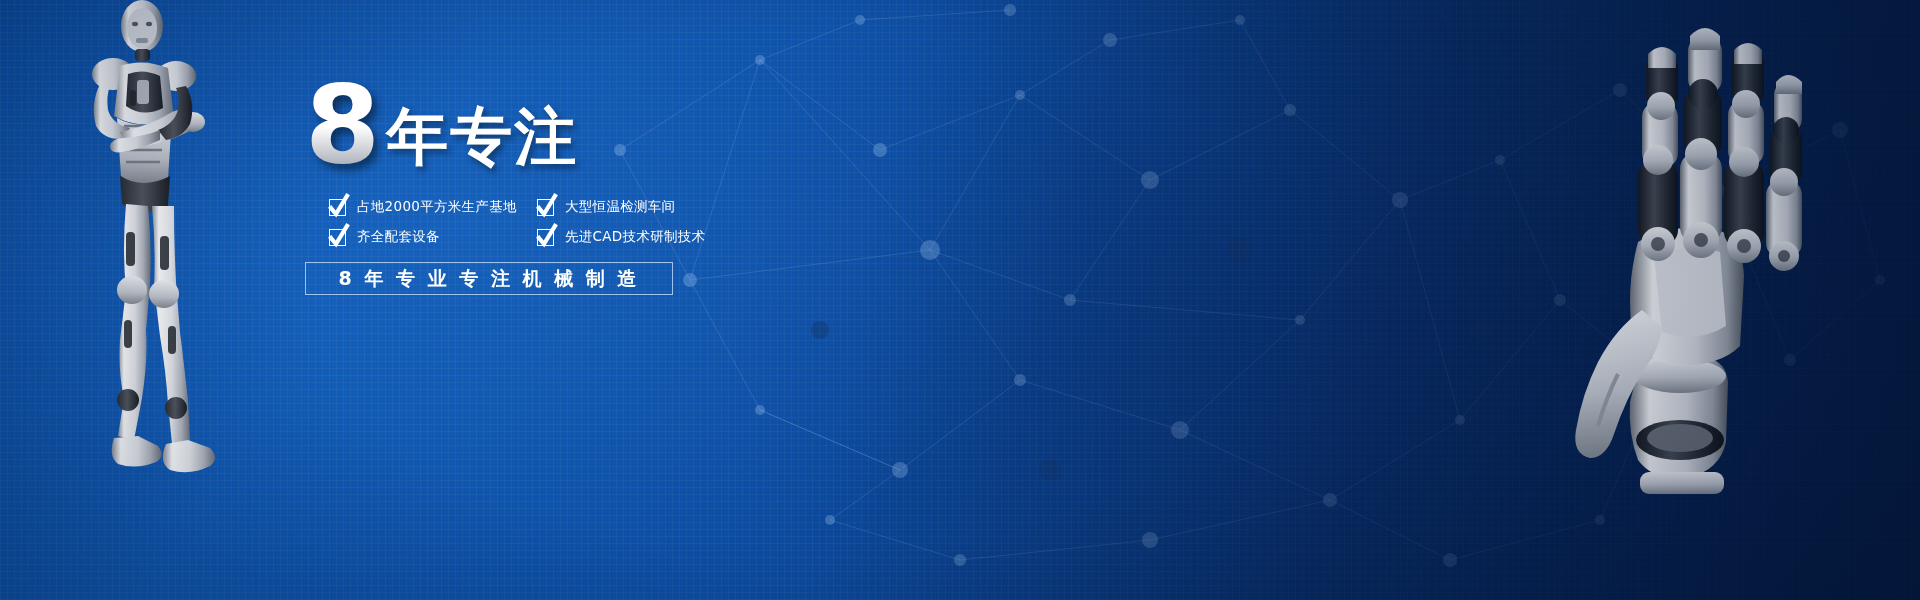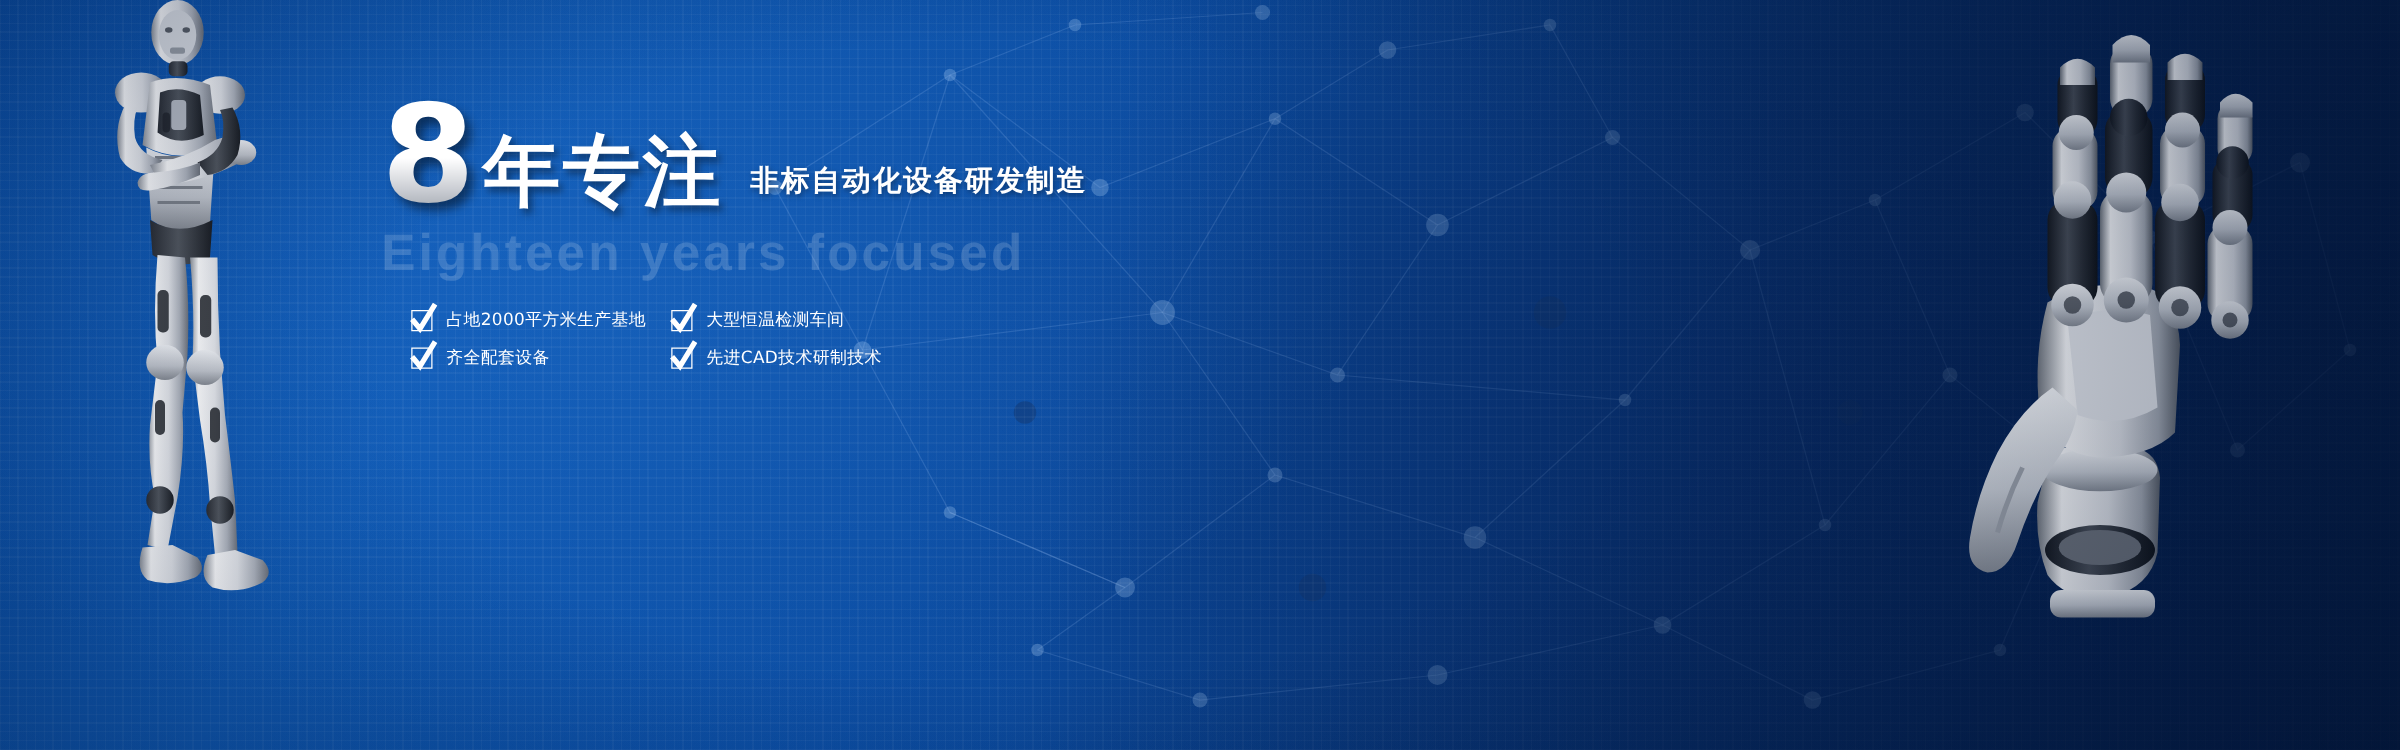--- a/index.html
+++ b/index.html
@@ -389,24 +389,22 @@
     </svg>
   </div>
 
   <div class="vignette"></div>
 
   <div class="content">
 
     <div class="headline-row">
       <div class="big-eight">8</div>
       <div class="headline-cn">年专注</div>
-      <div class="headline-sub">非标自动化设备研发制造</div>
     </div>
 
-    <div class="tagline-en">Eighteen years focused</div>
 
     <div class="features">
 
       <div class="feature">
         <span class="check-box">
           <svg width="22" height="26" viewBox="0 0 22 26">
               <path d="M3,15 L8,21 L19,3" stroke="#ffffff" stroke-width="4.2" fill="none" stroke-linecap="square"></path>
             </svg>
         </span>
         <span class="feature-label">占地2000平方米生产基地</span>
@@ -434,16 +432,19 @@
         <span class="check-box">
           <svg width="22" height="26" viewBox="0 0 22 26">
               <path d="M3,15 L8,21 L19,3" stroke="#ffffff" stroke-width="4.2" fill="none" stroke-linecap="square"></path>
             </svg>
         </span>
         <span class="feature-label">先进CAD技术研制技术</span>
       </div>
 
     </div>
 
+    <div class="slogan-box">
+      <span class="slogan-text">8 年 专 业 专 注 机 械 制 造</span>
+    </div>
 
   </div>
 
 </div>
 
 </body></html>

